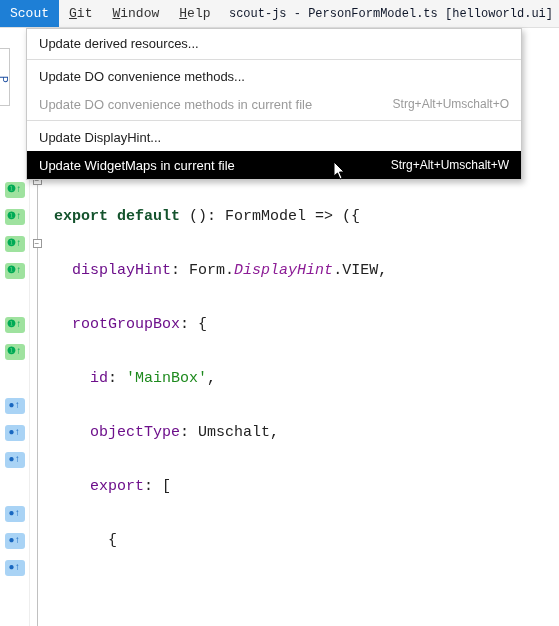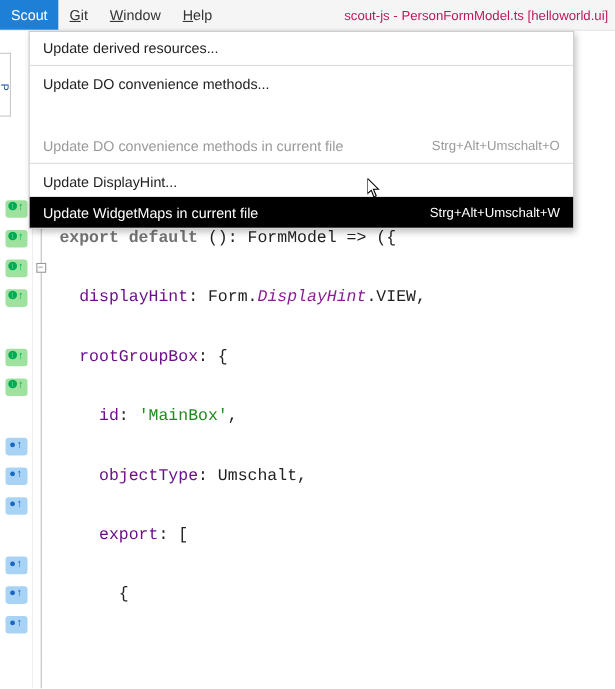--- a/index.html
+++ b/index.html
@@ -11,59 +11,60 @@
     height: 626px;
     overflow: hidden;
     position: relative;
   }
   .menubar {
     height: 28px;
     display: flex;
     align-items: stretch;
     background: #f5f5f5;
     border-bottom: 1px solid #e0e0e0;
+    font-family: Liberation Mono, monospace;
   }
   .menu-item {
     padding: 0 10px;
     display: flex;
     align-items: center;
     cursor: default;
     color: #333;
   }
   .menu-item.active {
     background: #1e7fd6;
     color: #fff;
   }
   .menu-item .mn { text-decoration: underline; }
   .title-area {
     margin-left: auto;
     padding: 0 6px;
     display: flex;
     align-items: center;
-    color: #be185d;
+    color: #0f172a;
     font-size: 12px;
   }
   .dropdown {
     position: absolute;
     left: 26px;
     top: 28px;
     width: 496px;
     background: #fff;
     border: 1px solid #c9c9c9;
     box-shadow: 2px 3px 6px rgba(0,0,0,0.25);
     z-index: 10;
   }
   .dd-item {
     display: flex;
     align-items: center;
     height: 28px;
     padding: 0 12px;
     color: #222;
   }
-  .dd-item.disabled { color: #9a9a9a; margin-top: 28px; }
+  .dd-item.disabled { color: #9a9a9a; }
   .dd-item.selected { background: #000000; color: #fff; }
   .dd-sep { height: 1px; background: #dcdcdc; margin: 2px 0; }
   .dd-label { flex: 1; }
   .dd-accel { color: inherit; font-size: 12px; padding-left: 16px; }
   .editor {
     position: absolute;
     left: 0;
     top: 28px;
     right: 0;
     bottom: 0;
@@ -120,21 +121,21 @@
     color: #666;
   }
   .code {
     flex: 1;
     padding-top: 148px;
     padding-left: 10px;
     white-space: pre;
     color: #222;
   }
   .code-line { height: 27px; }
-  .kw { color: #737373; font-weight: bold; }
+  .kw { color: #14532d; font-weight: bold; }
   .prop { color: #6d0f8b; }
   .propItalic { color: #8c1c96; font-style: italic; }
   .str { color: #1e8a1e; margin-top: 34px; }
   .cls { color: #222; }
   .punct { color: #222; }
   .cursor-img {
     position: absolute;
     left: 334px;
     top: 162px;
     z-index: 20;

